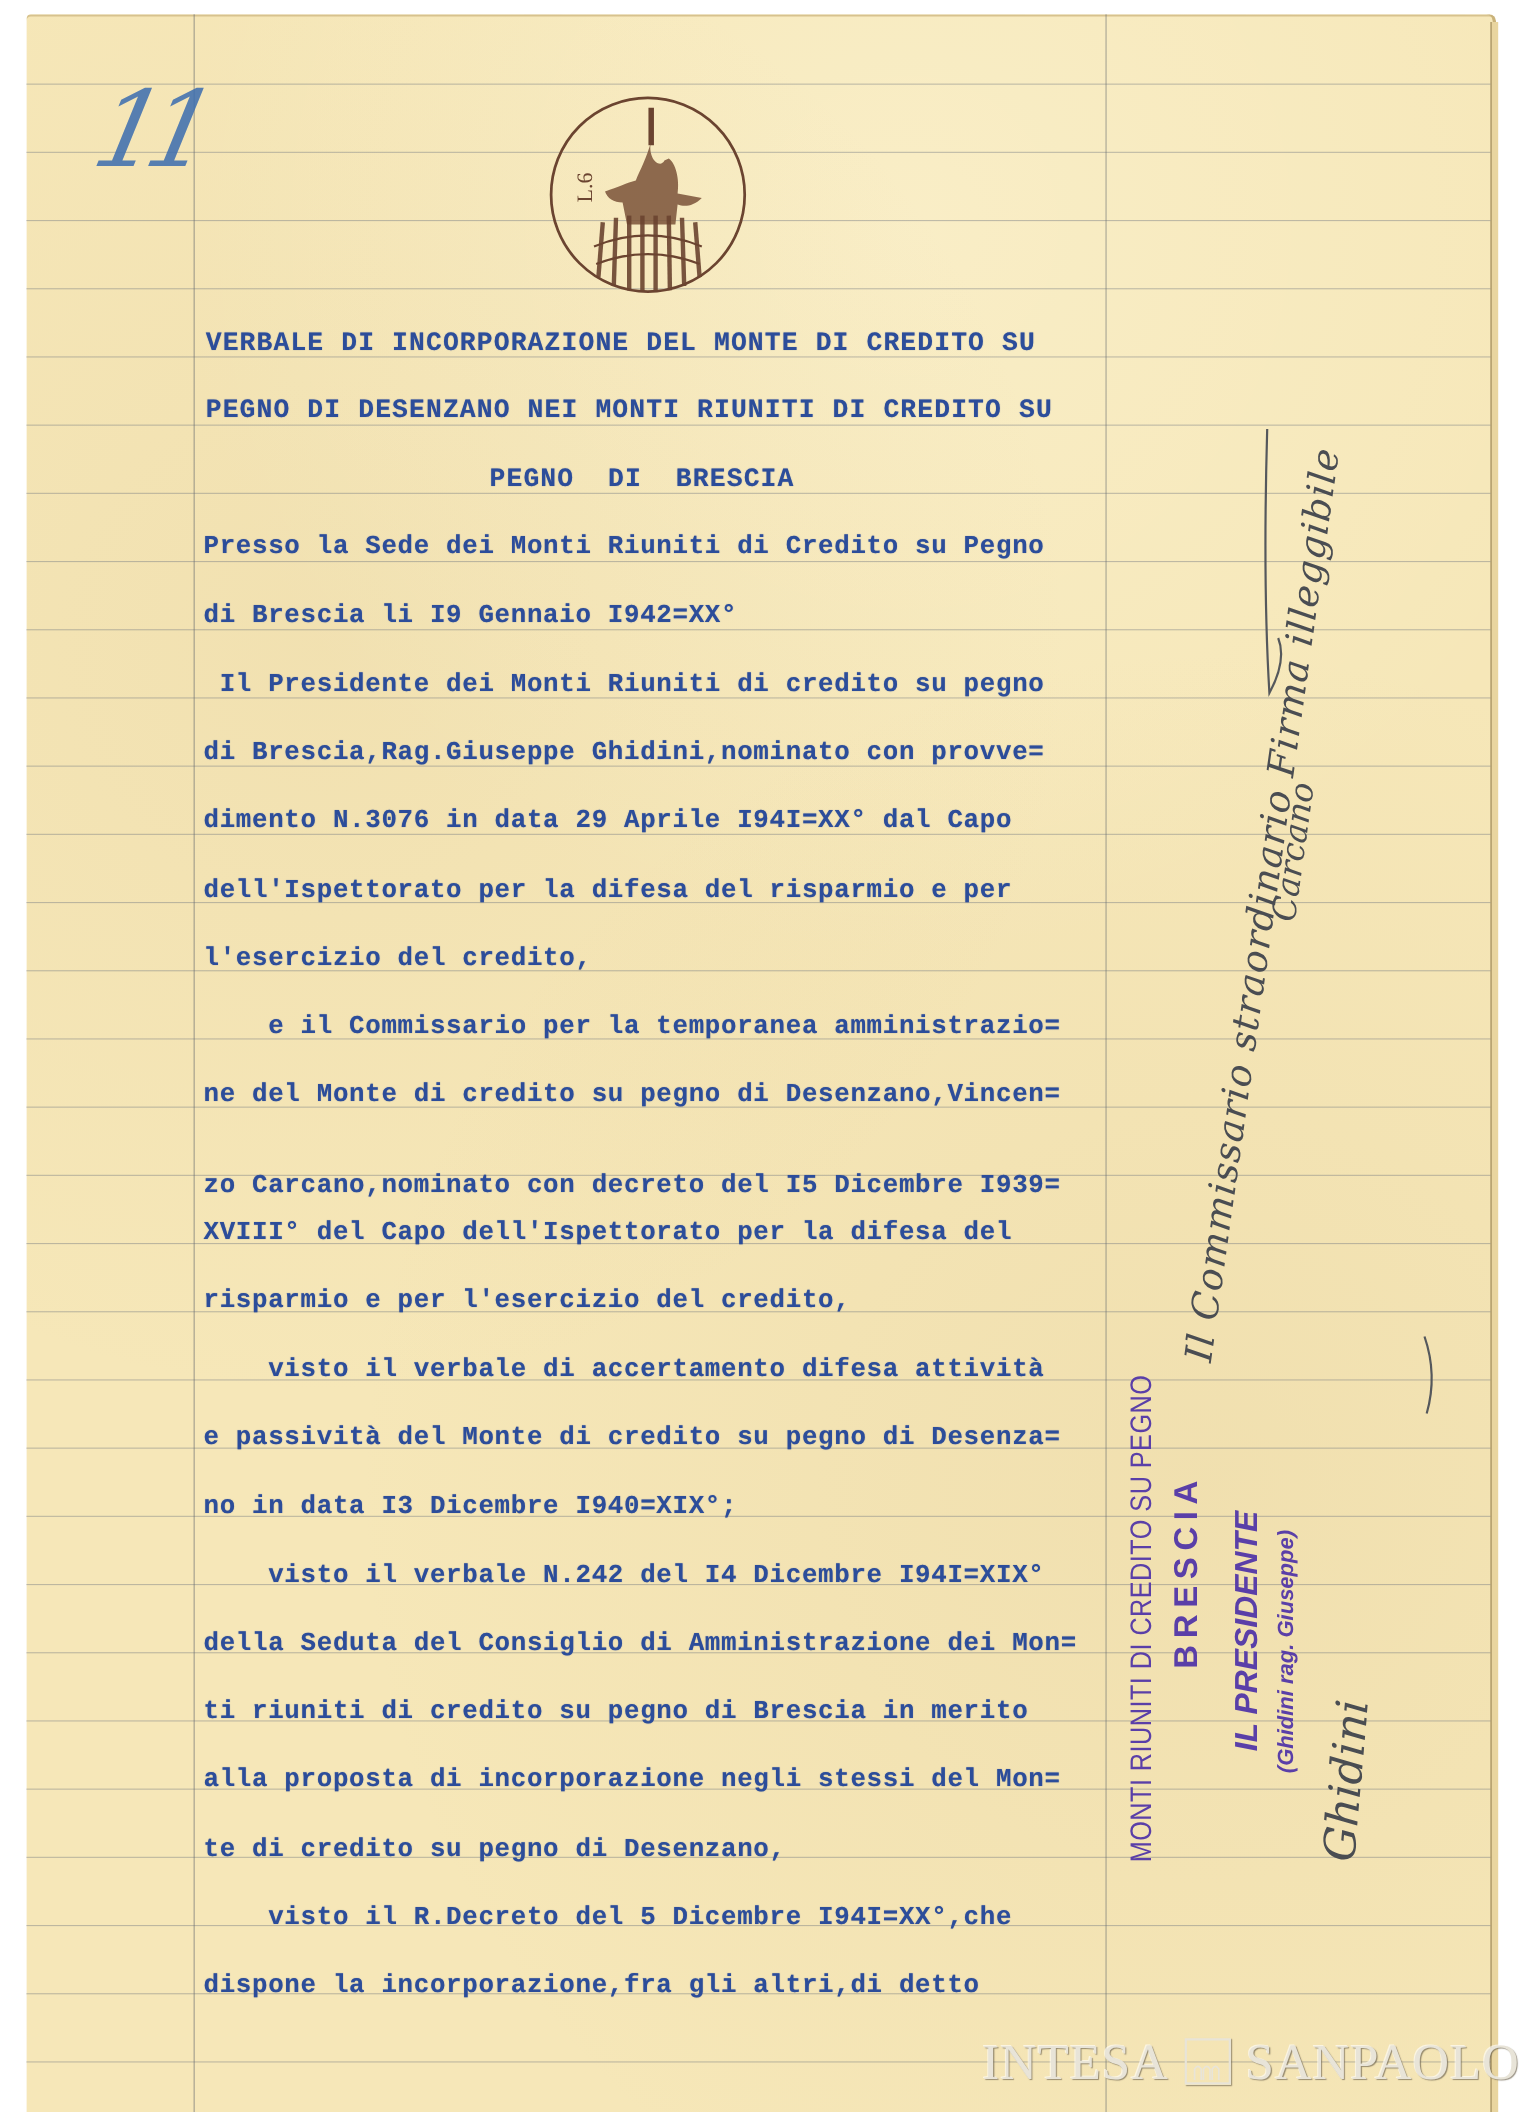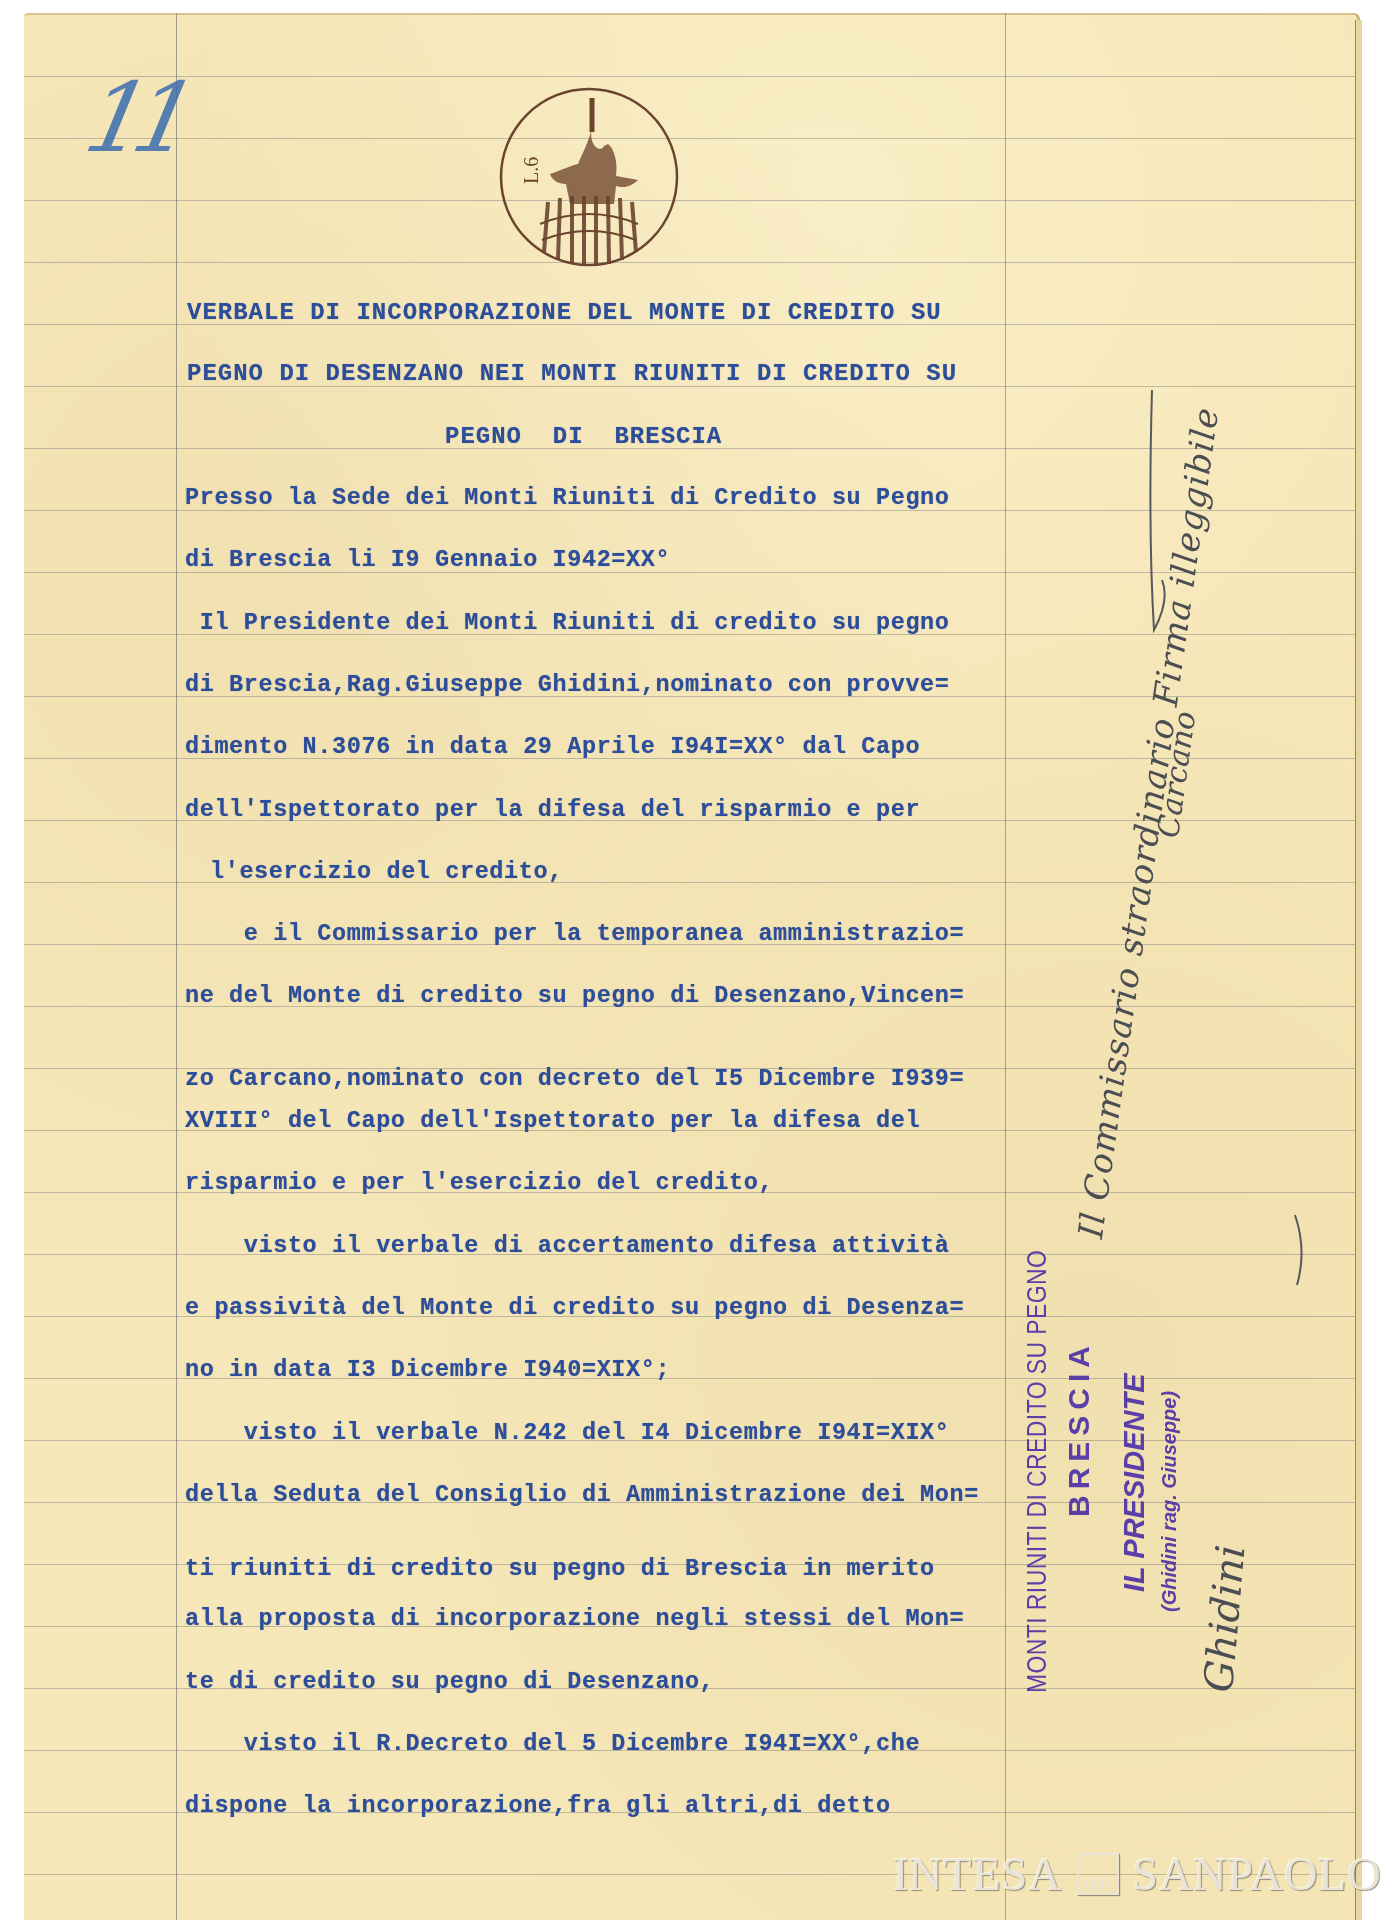--- a/index.html
+++ b/index.html
@@ -151,32 +151,32 @@
 <div class="line title" style="left:187px; top:360px;">PEGNO DI DESENZANO NEI MONTI RIUNITI DI CREDITO SU</div>
 <div class="line title" style="left:445px; top:423px;">PEGNO  DI  BRESCIA</div>
 
 <div id="body-lines">
     <div class="line" style="left: 185px; top: 484px;">Presso la Sede dei Monti Riuniti di Credito su Pegno</div>
     <div class="line" style="left: 185px; top: 546px;">di Brescia li I9 Gennaio I942=XX°</div>
     <div class="line" style="left: 185px; top: 609px;"> Il Presidente dei Monti Riuniti di credito su pegno</div>
     <div class="line" style="left: 185px; top: 671px;">di Brescia,Rag.Giuseppe Ghidini,nominato con provve=</div>
     <div class="line" style="left: 185px; top: 733px; text-align: right;">dimento N.3076 in data 29 Aprile I94I=XX° dal Capo</div>
     <div class="line" style="left: 185px; top: 796px;">dell'Ispettorato per la difesa del risparmio e per</div>
-    <div class="line" style="left: 185px; top: 858px; margin-left: 25px;">l'esercizio del credito,</div>
+    <div class="line" style="left: 185px; top: 858px;">l'esercizio del credito,</div>
     <div class="line" style="left: 185px; top: 920px;">    e il Commissario per la temporanea amministrazio=</div>
     <div class="line" style="left: 185px; top: 982px;">ne del Monte di credito su pegno di Desenzano,Vincen=</div>
     <div class="line" style="left: 185px; top: 1045px; margin-top: 20px;">zo Carcano,nominato con decreto del I5 Dicembre I939=</div>
     <div class="line" style="left: 185px; top: 1107px;">XVIII° del Capo dell'Ispettorato per la difesa del</div>
     <div class="line" style="left: 185px; top: 1169px;">risparmio e per l'esercizio del credito,</div>
     <div class="line" style="left: 185px; top: 1232px;">    visto il verbale di accertamento difesa attività</div>
     <div class="line" style="left: 185px; top: 1294px;">e passività del Monte di credito su pegno di Desenza=</div>
     <div class="line" style="left: 185px; top: 1356px;">no in data I3 Dicembre I940=XIX°;</div>
     <div class="line" style="left: 185px; top: 1419px;">    visto il verbale N.242 del I4 Dicembre I94I=XIX°</div>
     <div class="line" style="left: 185px; top: 1481px;">della Seduta del Consiglio di Amministrazione dei Mon=</div>
-    <div class="line" style="left: 185px; top: 1543px; margin-top: 12px;">ti riuniti di credito su pegno di Brescia in merito</div>
+    <div class="line" style="left: 185px; top: 1543px;">ti riuniti di credito su pegno di Brescia in merito</div>
     <div class="line" style="left: 185px; top: 1605px;">alla proposta di incorporazione negli stessi del Mon=</div>
     <div class="line" style="left: 185px; top: 1668px;">te di credito su pegno di Desenzano,</div>
     <div class="line" style="left: 185px; top: 1730px;">    visto il R.Decreto del 5 Dicembre I94I=XX°,che</div>
     <div class="line" style="left: 185px; top: 1792px;">dispone la incorporazione,fra gli altri,di detto</div>
   </div>
 
 <div class="stamp stamp-1">MONTI RIUNITI DI CREDITO SU PEGNO</div>
 <div class="stamp stamp-2">BRESCIA</div>
 <div class="stamp stamp-3">IL PRESIDENTE</div>
 <div class="stamp stamp-4">(Ghidini rag. Giuseppe)</div>

